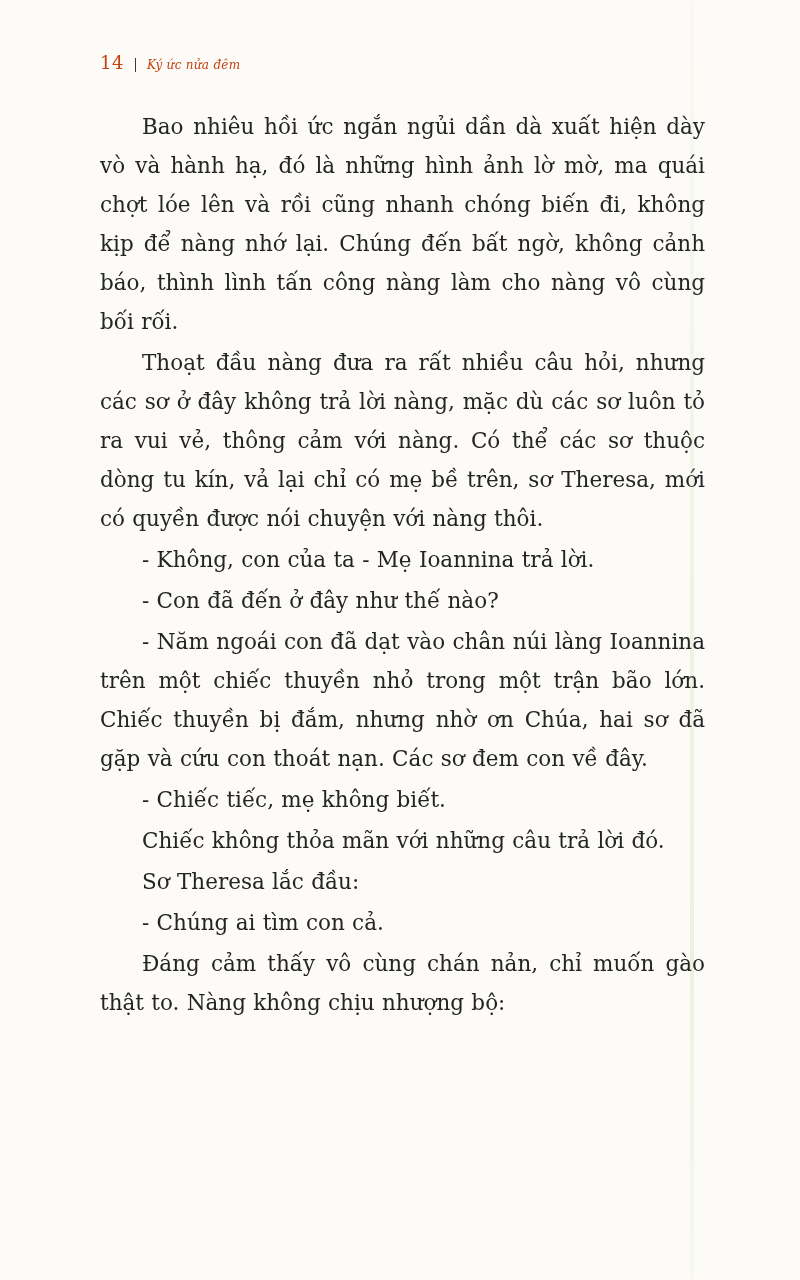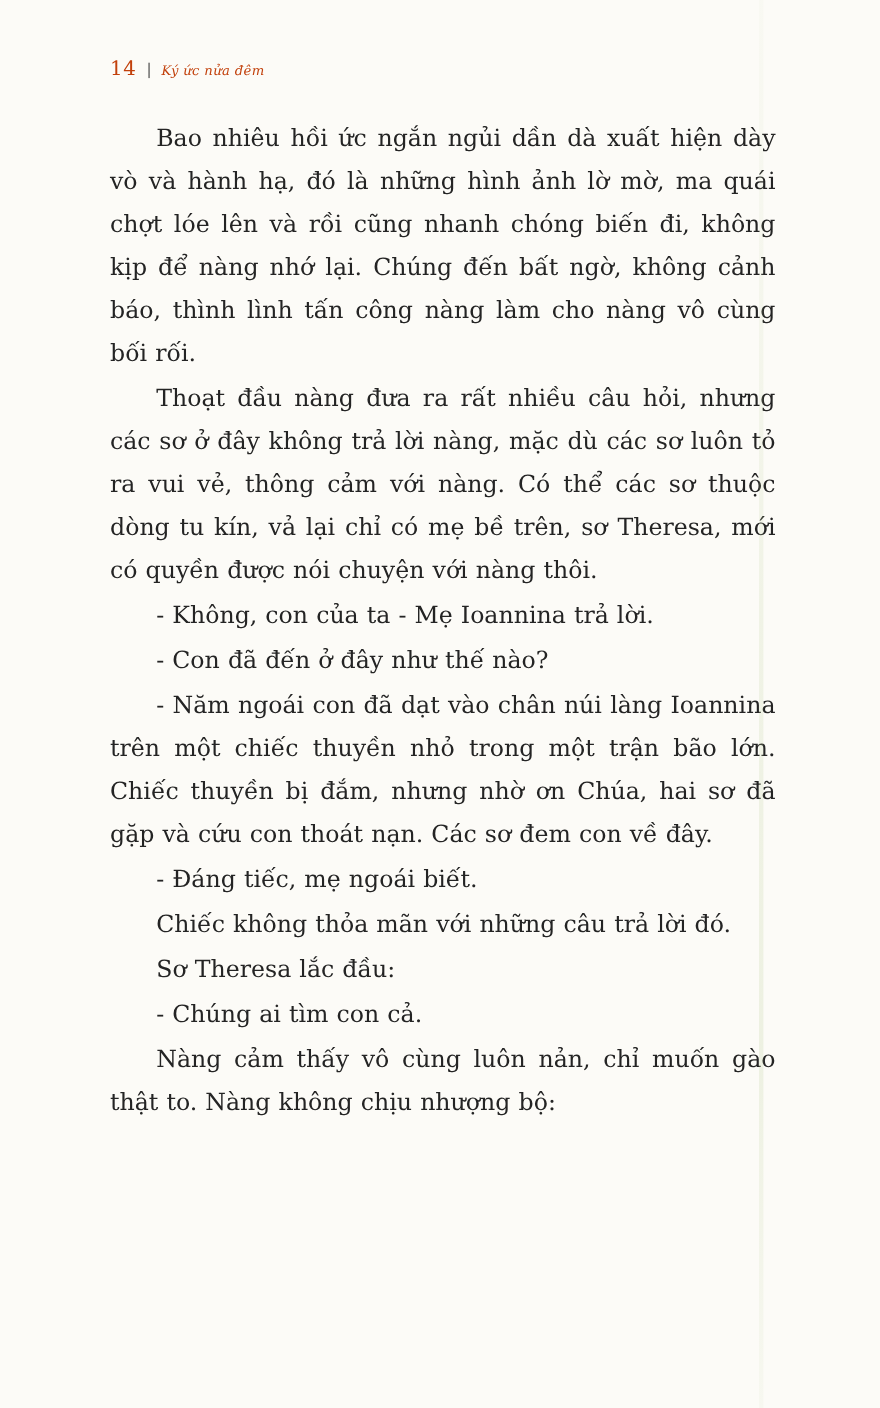--- a/index.html
+++ b/index.html
@@ -71,22 +71,22 @@
     <span class="page-number">14</span>
     <span class="book-title">Ký ức nửa đêm</span>
   </div>
 
   <div class="page-body">
     <p>Bao nhiêu hồi ức ngắn ngủi dần dà xuất hiện dày vò và hành hạ, đó là những hình ảnh lờ mờ, ma quái chợt lóe lên và rồi cũng nhanh chóng biến đi, không kịp để nàng nhớ lại. Chúng đến bất ngờ, không cảnh báo, thình lình tấn công nàng làm cho nàng vô cùng bối rối.</p>
     <p>Thoạt đầu nàng đưa ra rất nhiều câu hỏi, nhưng các sơ ở đây không trả lời nàng, mặc dù các sơ luôn tỏ ra vui vẻ, thông cảm với nàng. Có thể các sơ thuộc dòng tu kín, vả lại chỉ có mẹ bề trên, sơ Theresa, mới có quyền được nói chuyện với nàng thôi.</p>
     <p>- Không, con của ta - Mẹ Ioannina trả lời.</p>
     <p>- Con đã đến ở đây như thế nào?</p>
     <p>- Năm ngoái con đã dạt vào chân núi làng Ioannina trên một chiếc thuyền nhỏ trong một trận bão lớn. Chiếc thuyền bị đắm, nhưng nhờ ơn Chúa, hai sơ đã gặp và cứu con thoát nạn. Các sơ đem con về đây.</p>
-    <p>- Đáng tiếc, mẹ ngoái biết.</p>
+    <p>- Chiếc tiếc, mẹ không biết.</p>
     <p>Chiếc không thỏa mãn với những câu trả lời đó.</p>
     <p>Sơ Theresa lắc đầu:</p>
     <p>- Chúng ai tìm con cả.</p>
-    <p>Nàng cảm thấy vô cùng luôn nản, chỉ muốn gào thật to. Nàng không chịu nhượng bộ:</p>
+    <p>Đáng cảm thấy vô cùng chán nản, chỉ muốn gào thật to. Nàng không chịu nhượng bộ:</p>
   </div>
 
   <div class="scan-artifact"></div>
 
 </div>
 
 </body></html>

